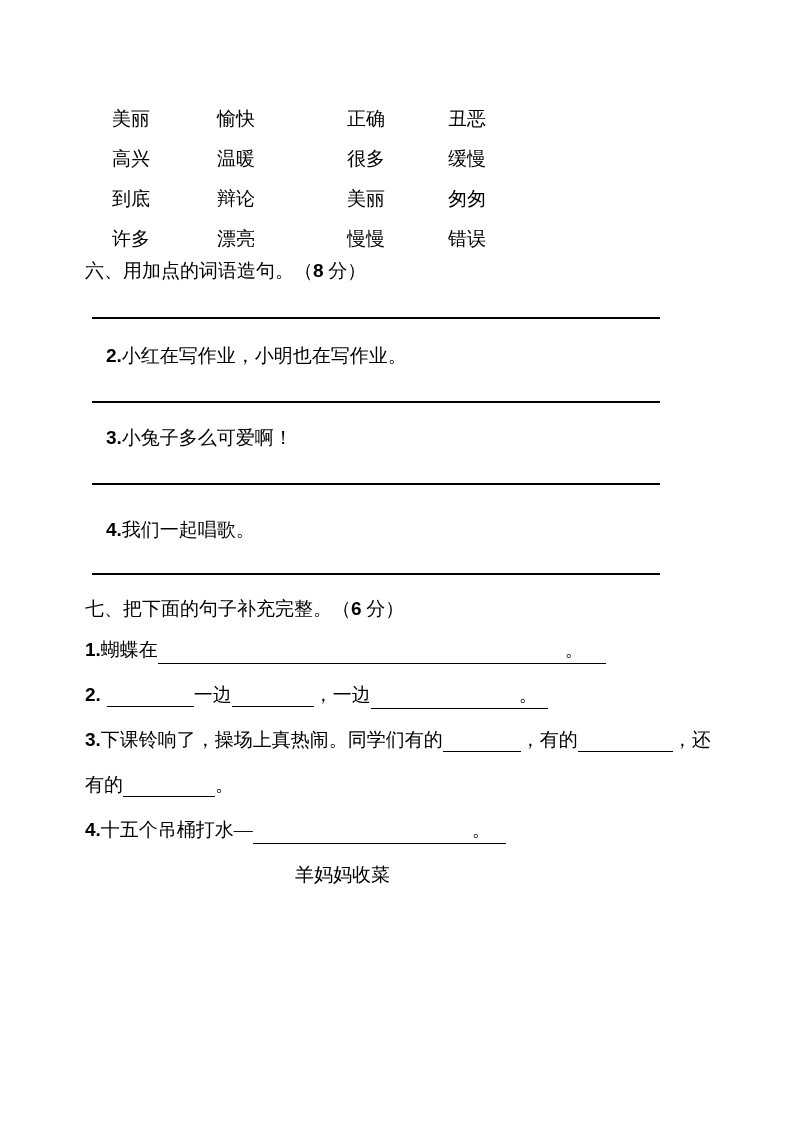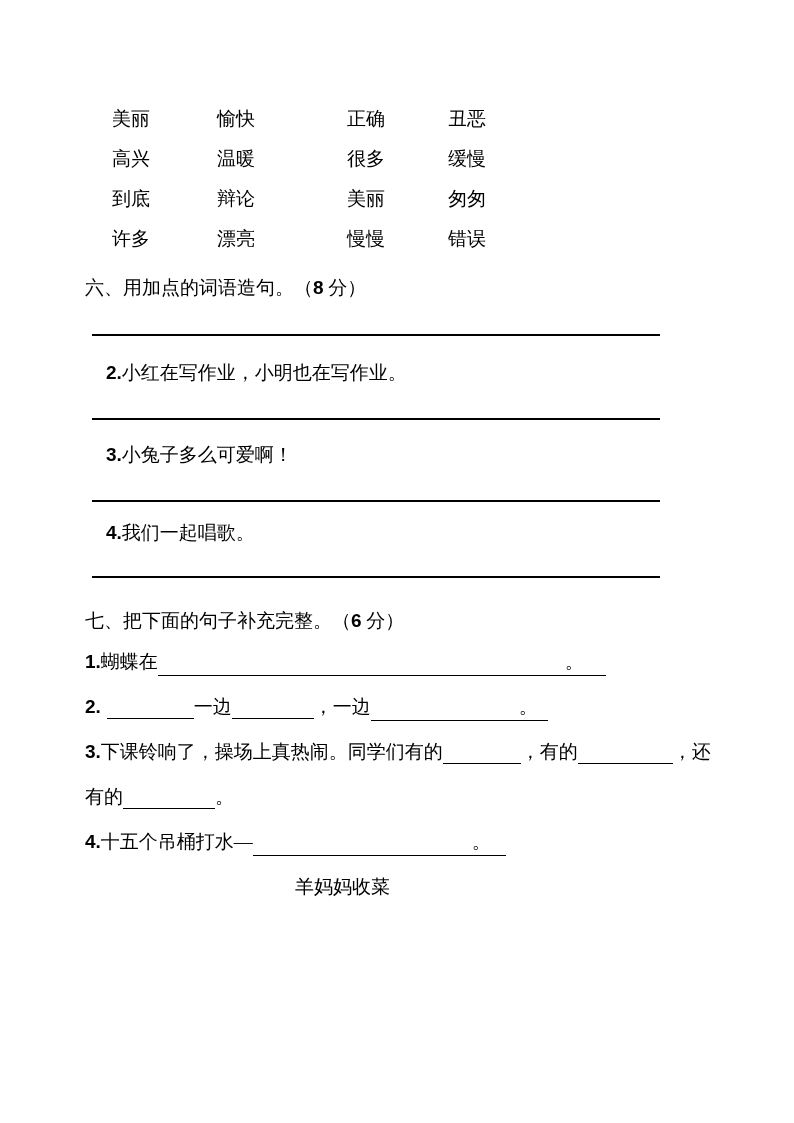--- a/index.html
+++ b/index.html
@@ -21,35 +21,35 @@
   
   .word-grid {
     display: grid;
     grid-template-columns: 105px 130px 101px 120px;
     margin-left: 27px;
   }
   .word-cell { line-height: 40px; white-space: nowrap; }
 
   
   .section-heading { line-height: 24px; white-space: nowrap; }
-  .heading-six { margin-top: 17px; }
-  .heading-seven { margin-top: 31px; }
+  .heading-six { }
+  .heading-seven { margin-top: 22px; }
   .heading-nine { margin-top: 0; }
   .score-num {
     font-weight: bold;
     font-family: "Liberation Sans", "DejaVu Sans", sans-serif;
     font-style: normal;
   }
 
   
   .q-item { line-height: 24px; margin-left: 21px; white-space: nowrap; }
   .q1 { margin-top: 13px; }
   .q2 { margin-top: 25px; }
   .q3 { margin-top: 23px; }
-  .q4 { margin-top: 19px; }
+  .q4 { margin-top: 33px; }
   .num {
     font-weight: bold;
     font-family: "Liberation Sans", "DejaVu Sans", sans-serif;
   }
   .answer-line {
     height: 0;
     width: 568px;
     margin-left: 7px;
     border-bottom: 2px solid #000;
   }

